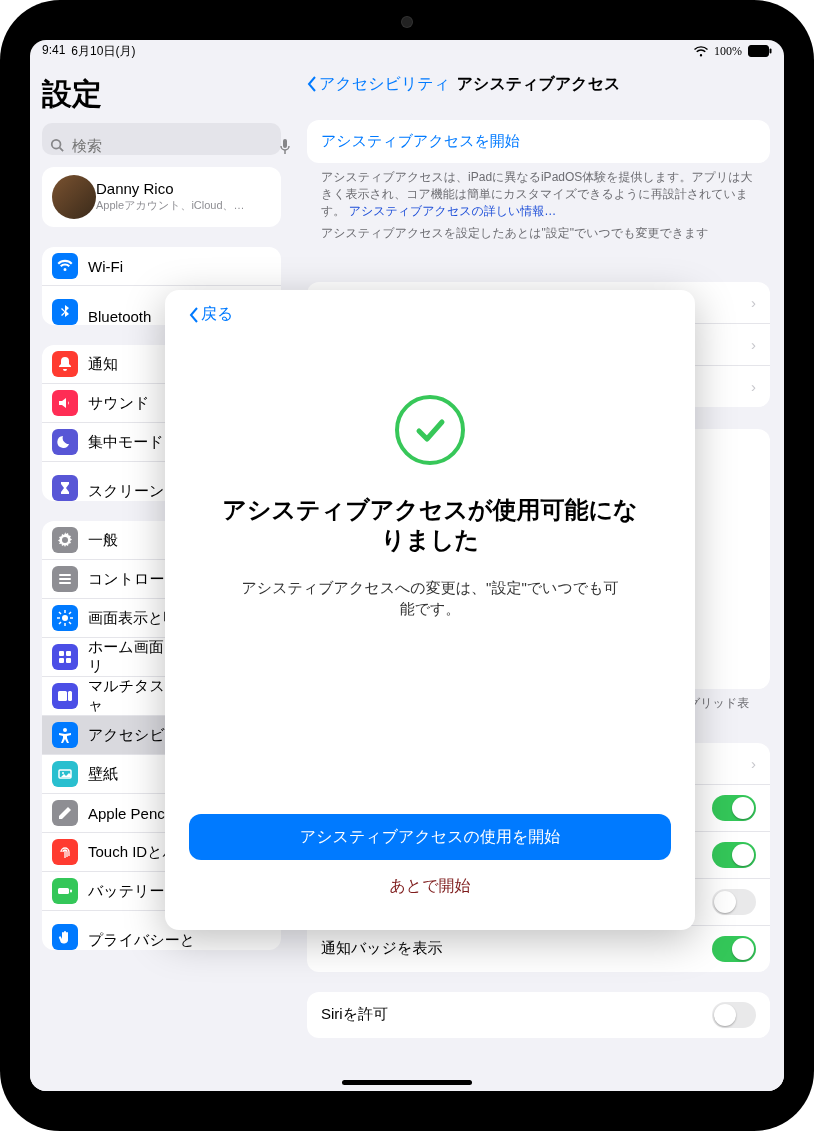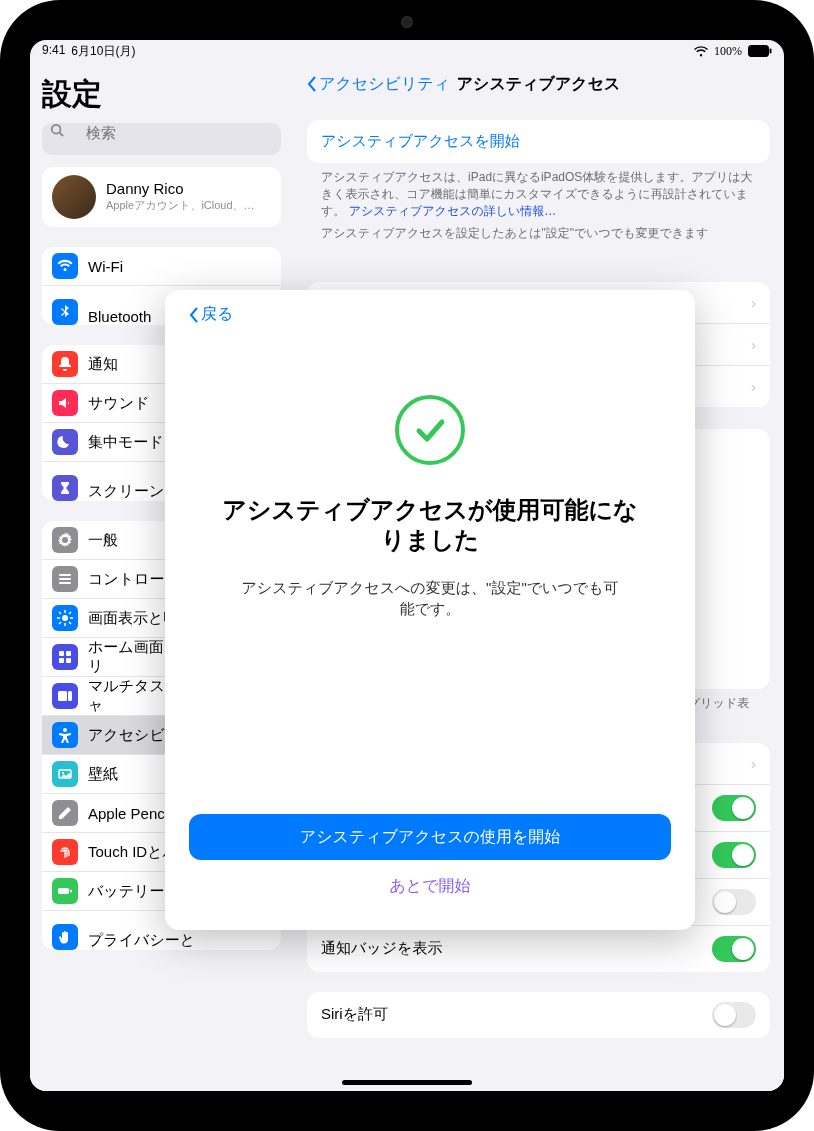--- a/index.html
+++ b/index.html
@@ -48,31 +48,31 @@
   }
   .detail {
     flex:1; background:#f2f2f7;
     padding:0 14px;
     overflow:hidden;
     position:relative;
   }
   
   .sidebar h1 { font-size:30px; font-weight:700; margin:6px 0 8px 0; }
   .search {
-    display:flex; align-items:flex-start; gap:20px;
+    display:flex; align-items:flex-end; gap:6px;
     background:#e4e4ea; border-radius:10px; height:32px;
     padding:0 8px; color:#868689; font-size:15px;
   }
   .search input { flex:1; border:0; background:transparent; outline:0; font-size:15px;}
   .mic-icon svg { display:block; }
   .account-card {
     margin-top:12px;
     background:#fff; border-radius:12px;
     padding:8px 10px;
-    display:flex; gap:10px; align-items:center;
+    display:flex; align-items:center;
   }
   .avatar {
     width:44px;height:44px;border-radius:50%;
     background:linear-gradient(135deg,#7a5230,#3a2a1a);
     display:flex;align-items:center;justify-content:center;
     color:#fff;font-size:10px;
   }
   .account-card .name { font-size:15px; font-weight:500; line-height:1.1;}
   .account-card .sub { font-size:11px; color:#8e8e93;}
   .list-group { margin-top:20px; background:#fff; border-radius:12px; overflow:hidden; }
@@ -150,21 +150,21 @@
   .sheet h2 { font-size:24px; text-align:center; font-weight:700; margin:12px 30px; line-height:1.25;}
   .sheet p.sub {
     text-align:center; font-size:15px; color:#333; margin:10px 50px 0 50px; line-height:1.4;
   }
   .sheet .spacer { flex:1; }
   .sheet .primary-btn {
     background:#007aff; color:#fff; border:0; border-radius:12px;
     height:46px; font-size:16px; font-weight:500; width:100%;
   }
   .sheet .secondary-btn {
-    background:transparent; border:0; color:#8b5cf6; font-size:16px;
+    background:transparent; border:0; color:#7f1d1d; font-size:16px;
     height:40px; width:100%; margin-top:6px;
   }
 </style>
 </head>
 <body>
 
 <div class="device">
   <div class="camera"></div>
   <div class="screen">
 

